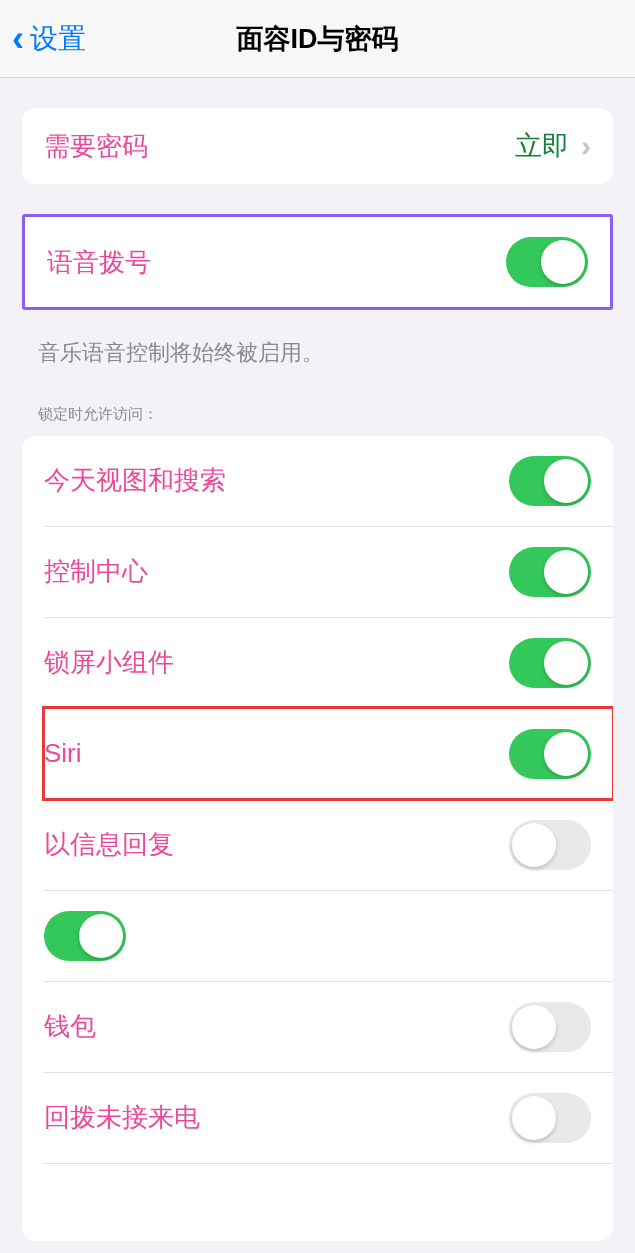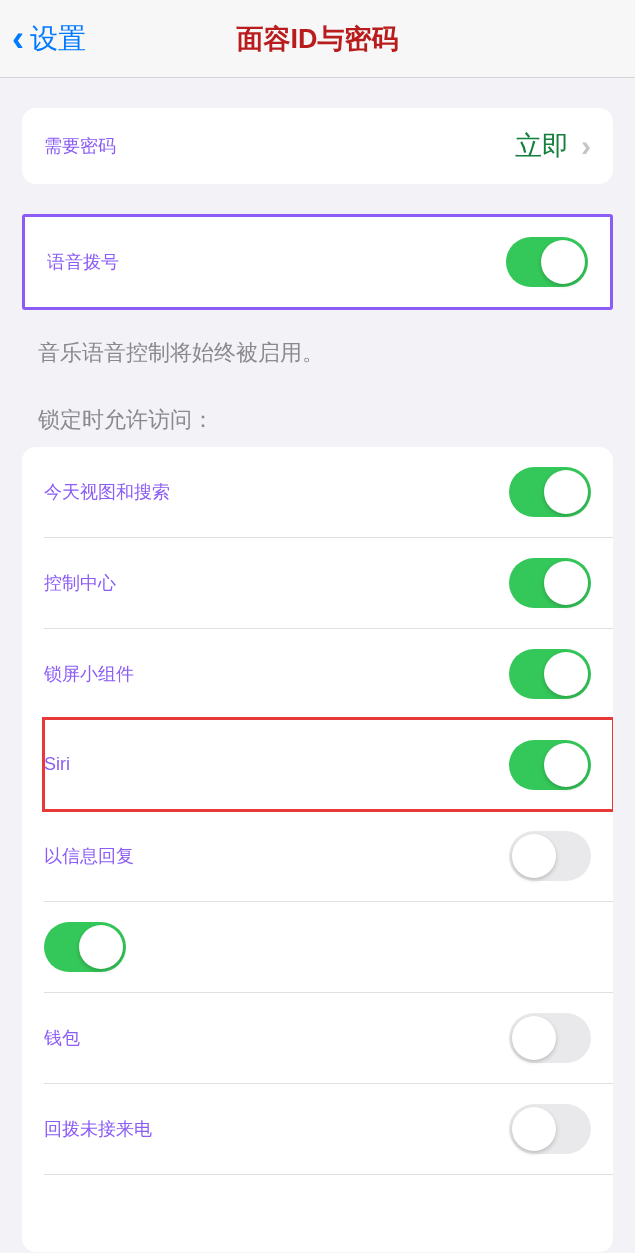--- a/index.html
+++ b/index.html
@@ -34,21 +34,21 @@
       font-weight: 600;
       margin-right: 6px;
       line-height: 1;
     }
     .header-title {
       position: absolute;
       left: 50%;
       transform: translateX(-50%);
       font-size: 27px;
       font-weight: 600;
-      color: #b91c1c;
+      color: #000000;
     }
     .content {
       padding: 0;
     }
     .group {
       background: #fff;
       margin: 30px 22px 0 22px;
       border-radius: 14px;
       overflow: hidden;
     }
@@ -66,22 +66,22 @@
     .row + .row {
       border-top: 1px solid #e0e0e3;
       margin-left: 22px;
       padding-left: 0;
     }
     .row.highlighted-row {
       outline: 3px solid #e83939;
       outline-offset: -1px;
     }
     .row-label {
-      font-size: 18px;
-      color: #8b5cf6;
+      font-size: 26px;
+      color: #ec4899;
       text-align: right;
     }
     .row-right {
       display: flex;
       align-items: center;
       gap: 12px;
     }
     .row-value {
       font-size: 27px;
       color: #15803d;
@@ -120,21 +120,21 @@
     .toggle.off::after {
       left: 3px;
     }
     .footer-text {
       font-size: 22px;
       color: #8a8a8e;
       padding: 28px 38px 0 38px;
       line-height: 1.4;
     }
     .section-header {
-      font-size: 22px;
+      font-size: 15px;
       color: #8a8a8e;
       padding: 36px 38px 12px 38px;
     }
     .group.no-top-margin {
       margin-top: 0;
     }
     .group-list .row {
       min-height: 78px;
     }
   </style>

